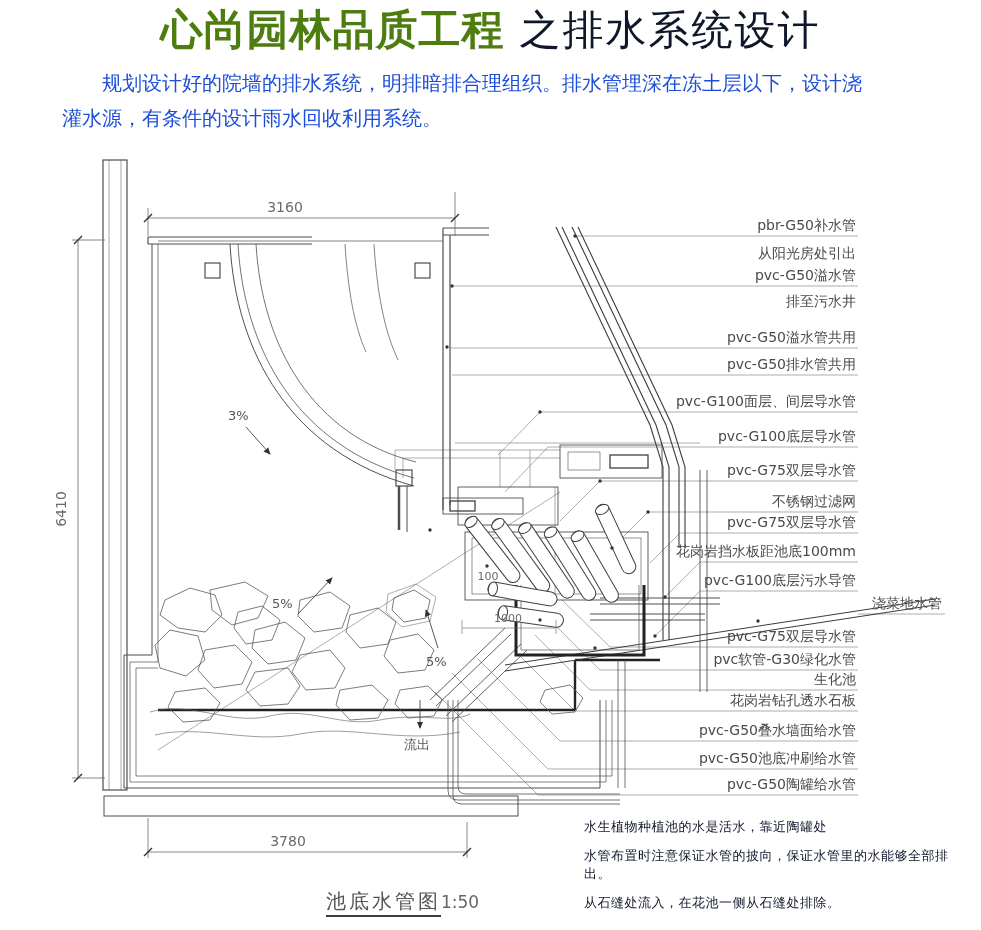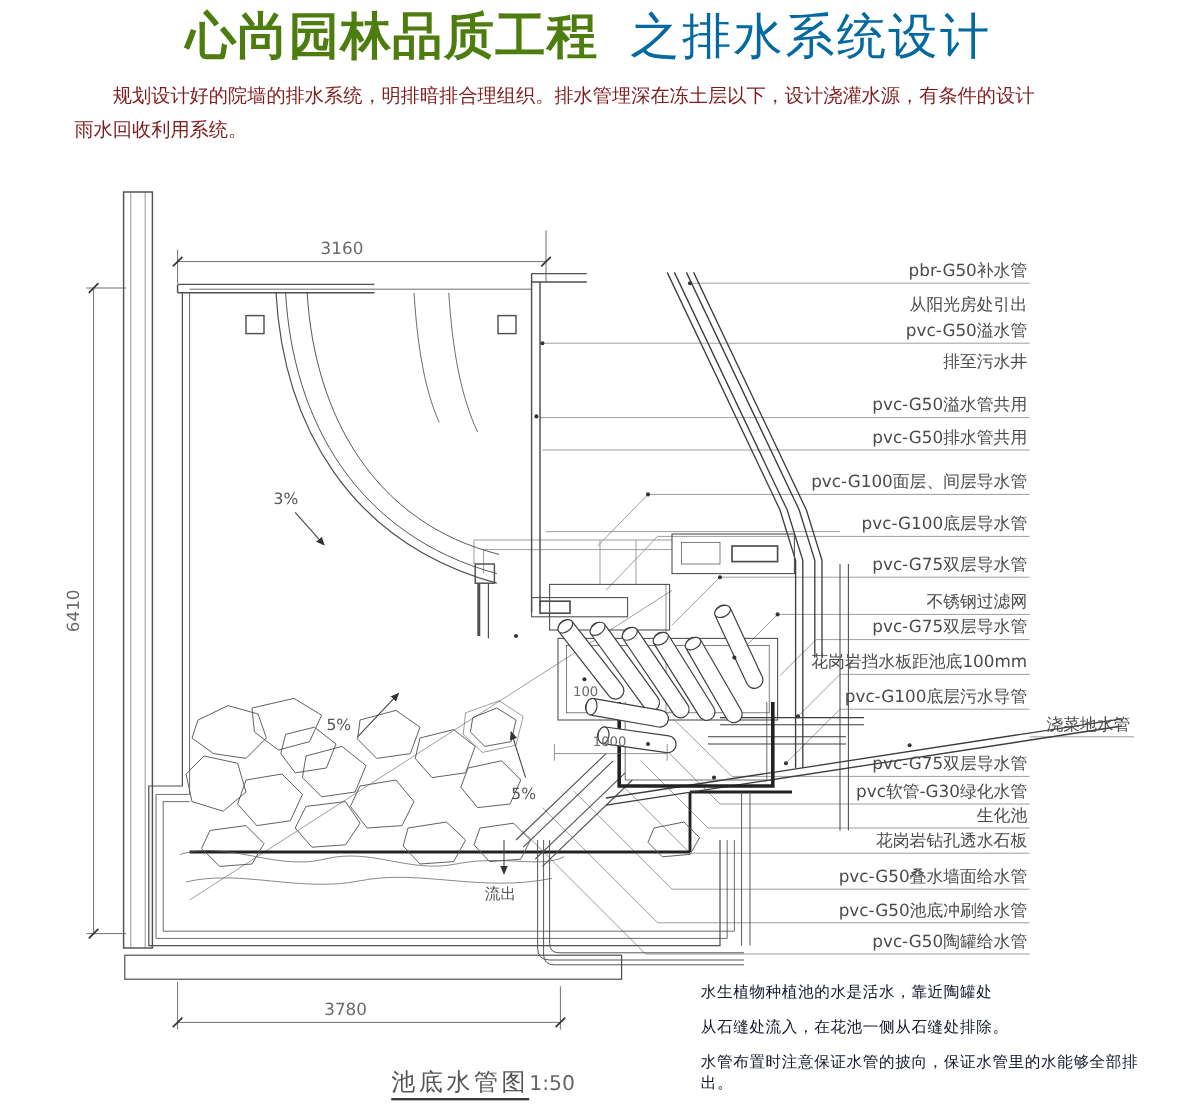--- a/index.html
+++ b/index.html
@@ -1,22 +1,22 @@
 <!DOCTYPE html>
 <html><head>
 <meta charset="utf-8">
 <style>
   html,body{margin:0;padding:0;background:#fff;}
   #stage{position:relative;width:981px;height:930px;background:#fff;overflow:hidden;
          font-family:"DejaVu Sans","Liberation Sans",sans-serif;}
   .hdr{position:absolute;left:0;top:2px;width:981px;text-align:center;white-space:nowrap;}
   .hdr .t1{font-size:42px;font-weight:bold;color:#4d7c0f;letter-spacing:1px;}
-  .hdr .t2{font-size:41px;font-weight:400;color:#0369a1;letter-spacing:2px;font-family:Liberation Mono, monospace;}
-  .intro{position:absolute;left:62px;top:66px;width:810px;font-size:16px;line-height:1.75;
-         color:#7f1d1d;text-indent:2em;}
+  .hdr .t2{font-size:41px;font-weight:400;color:#0f172a;letter-spacing:2px;}
+  .intro{position:absolute;left:62px;top:66px;width:810px;font-size:20px;line-height:1.75;
+         color:#1d4ed8;text-indent:2em;}
   .notes{position:absolute;left:584px;top:818px;width:380px;font-size:13px;color:#0f172a;
          letter-spacing:0.5px;}
   .notes p{margin:0 0 11px 0;}
   .cap{position:absolute;left:326px;top:888px;white-space:nowrap;color:#555;}
   .cap .ct{font-size:20px;letter-spacing:3px;border-bottom:2.5px solid #3c3c3c;padding-bottom:2px;}
   .cap .cs{font-size:17px;color:#666;}
   svg{position:absolute;left:0;top:0;}
   svg text{fill:#4a4a4a;}
   .lbl{font-size:14px;}
   .dim{font-size:14px;fill:#6a6a6a;}
@@ -254,19 +254,19 @@
       <text class="lbl" x="856" y="684" text-anchor="end">生化池</text>
       <text class="lbl" x="856" y="705" text-anchor="end">花岗岩钻孔透水石板</text>
       <text class="lbl" x="856" y="735" text-anchor="end">pvc-G50叠水墙面给水管</text>
       <text class="lbl" x="856" y="763" text-anchor="end">pvc-G50池底冲刷给水管</text>
       <text class="lbl" x="856" y="789" text-anchor="end">pvc-G50陶罐给水管</text>
     </g>
   </svg>
 
   <div class="notes">
     <p>水生植物种植池的水是活水，靠近陶罐处</p>
+    <p>水管布置时注意保证水管的披向，保证水管里的水能够全部排出。</p>
     <p>从石缝处流入，在花池一侧从石缝处排除。</p>
-    <p>水管布置时注意保证水管的披向，保证水管里的水能够全部排出。</p>
   </div>
 
   <div class="cap"><span class="ct">池底水管图</span><span class="cs">1:50</span></div>
 
 </div>
 
 </body></html>

